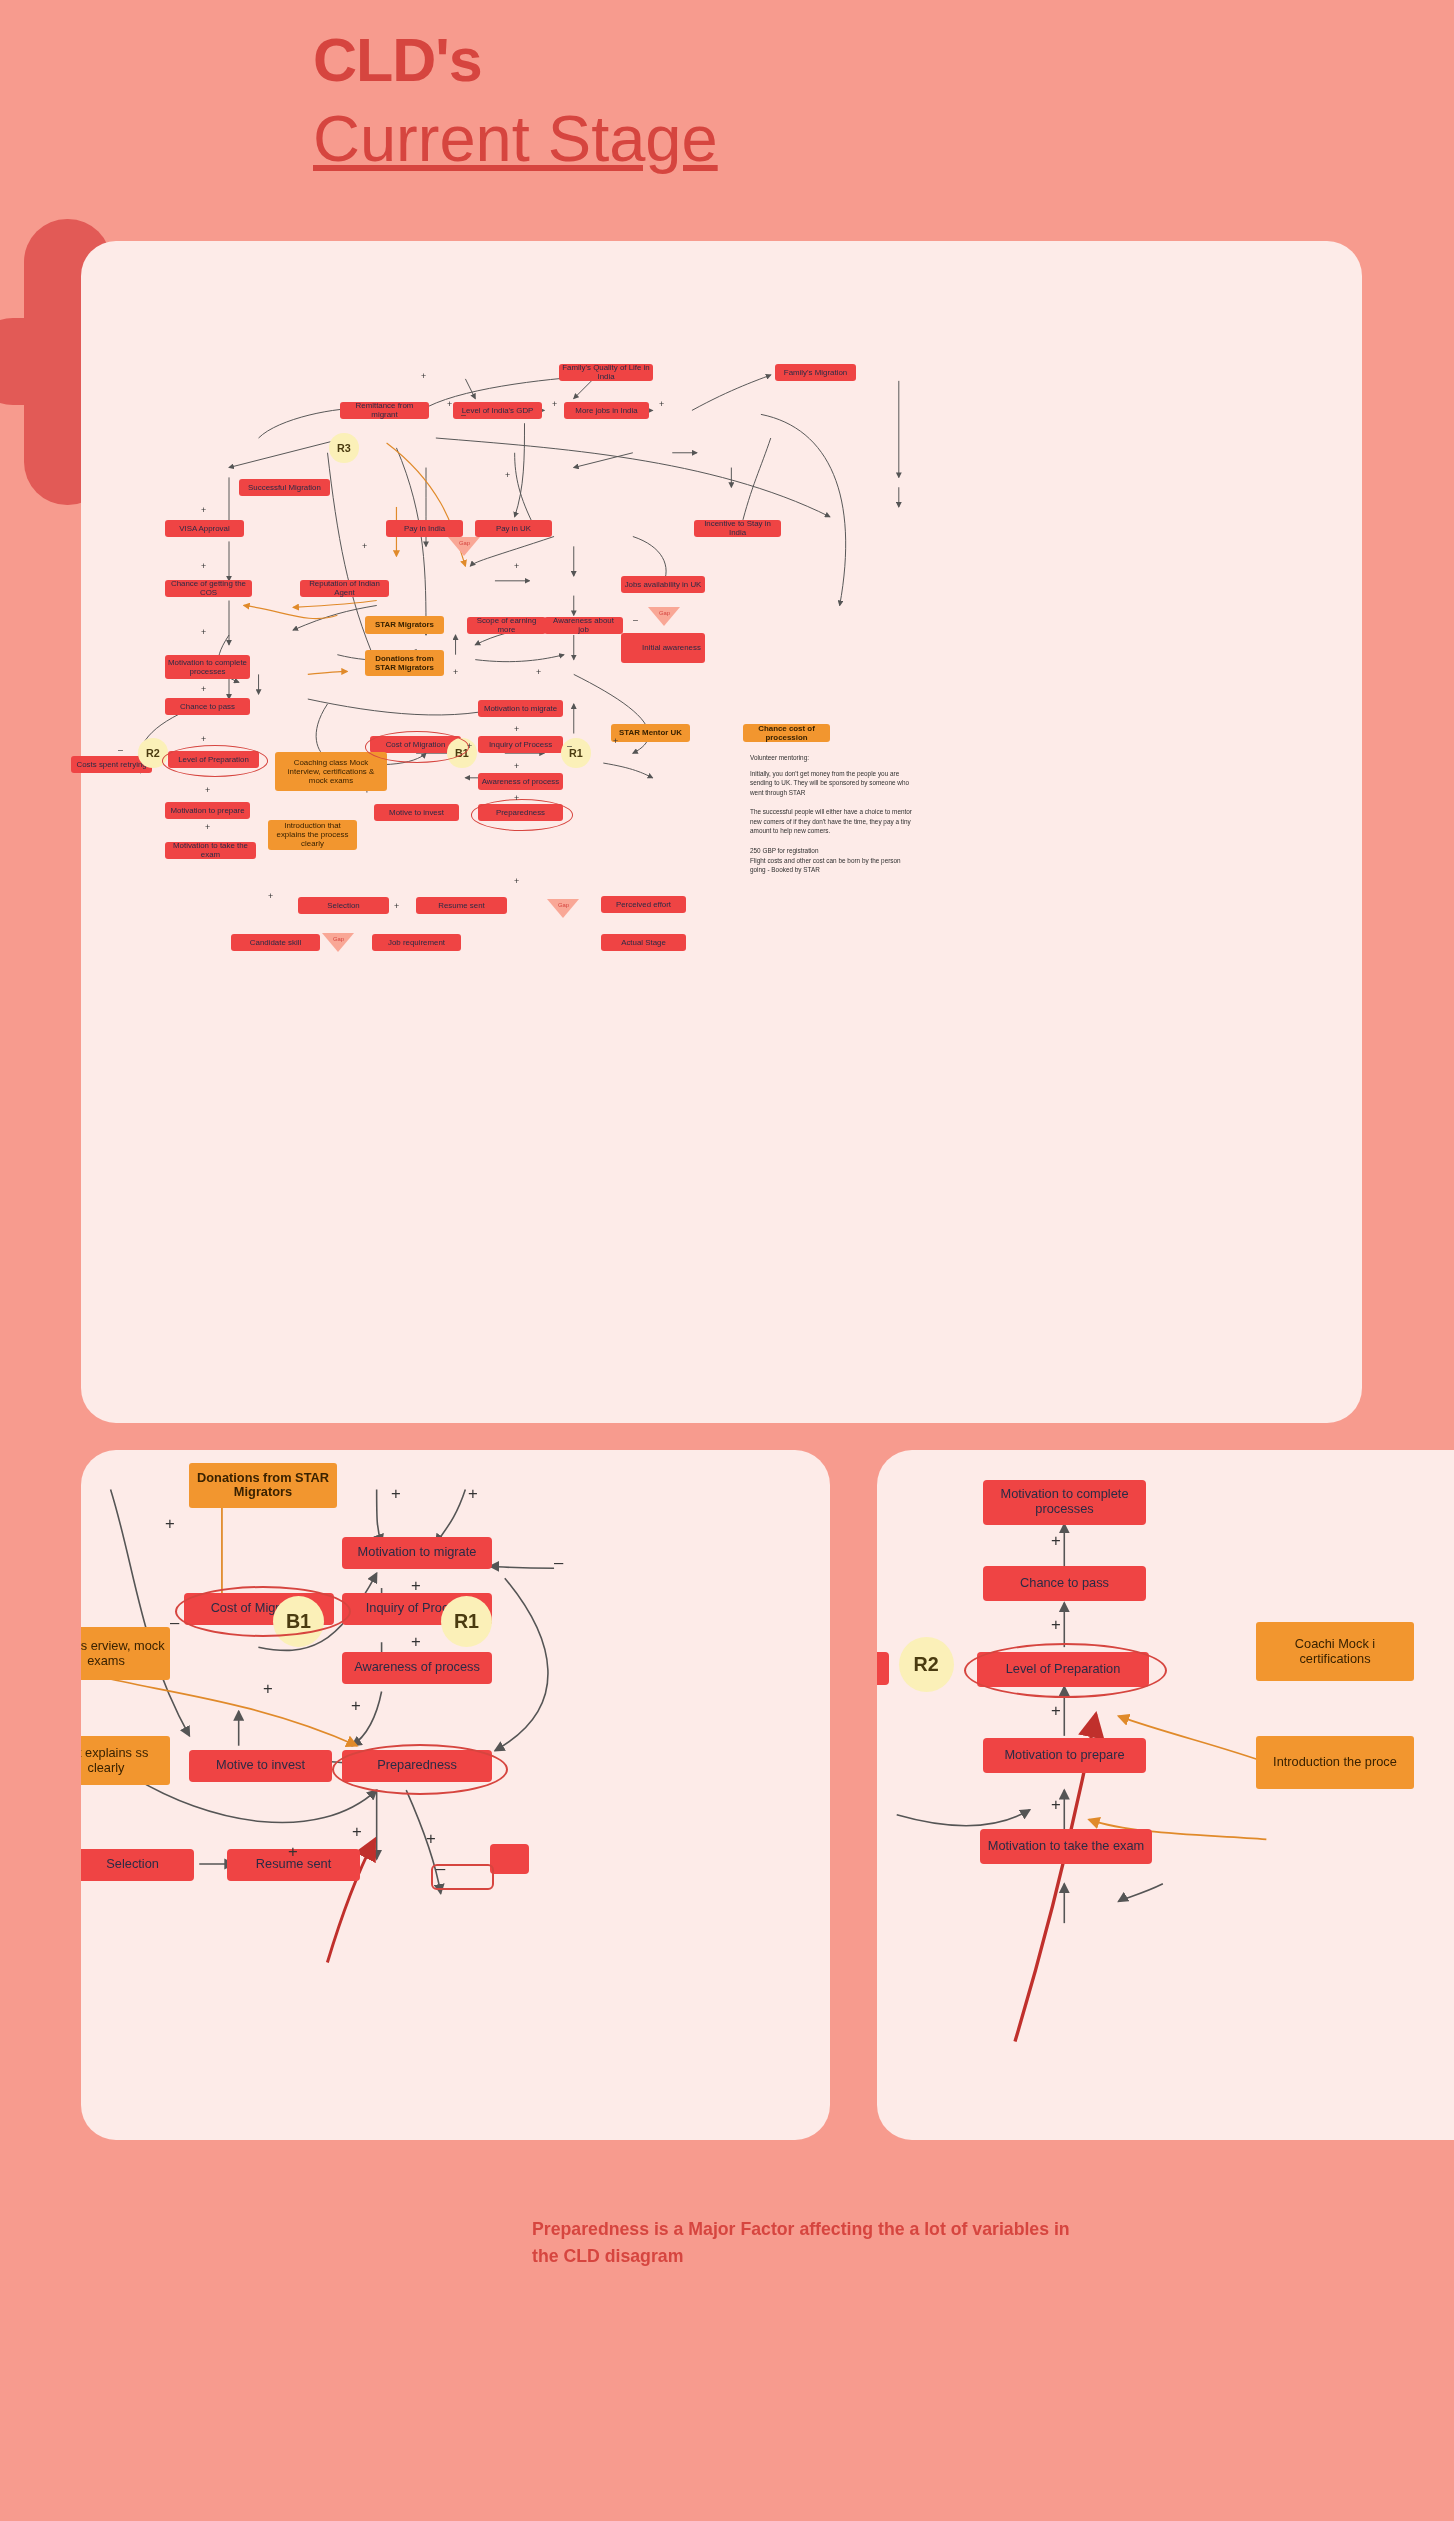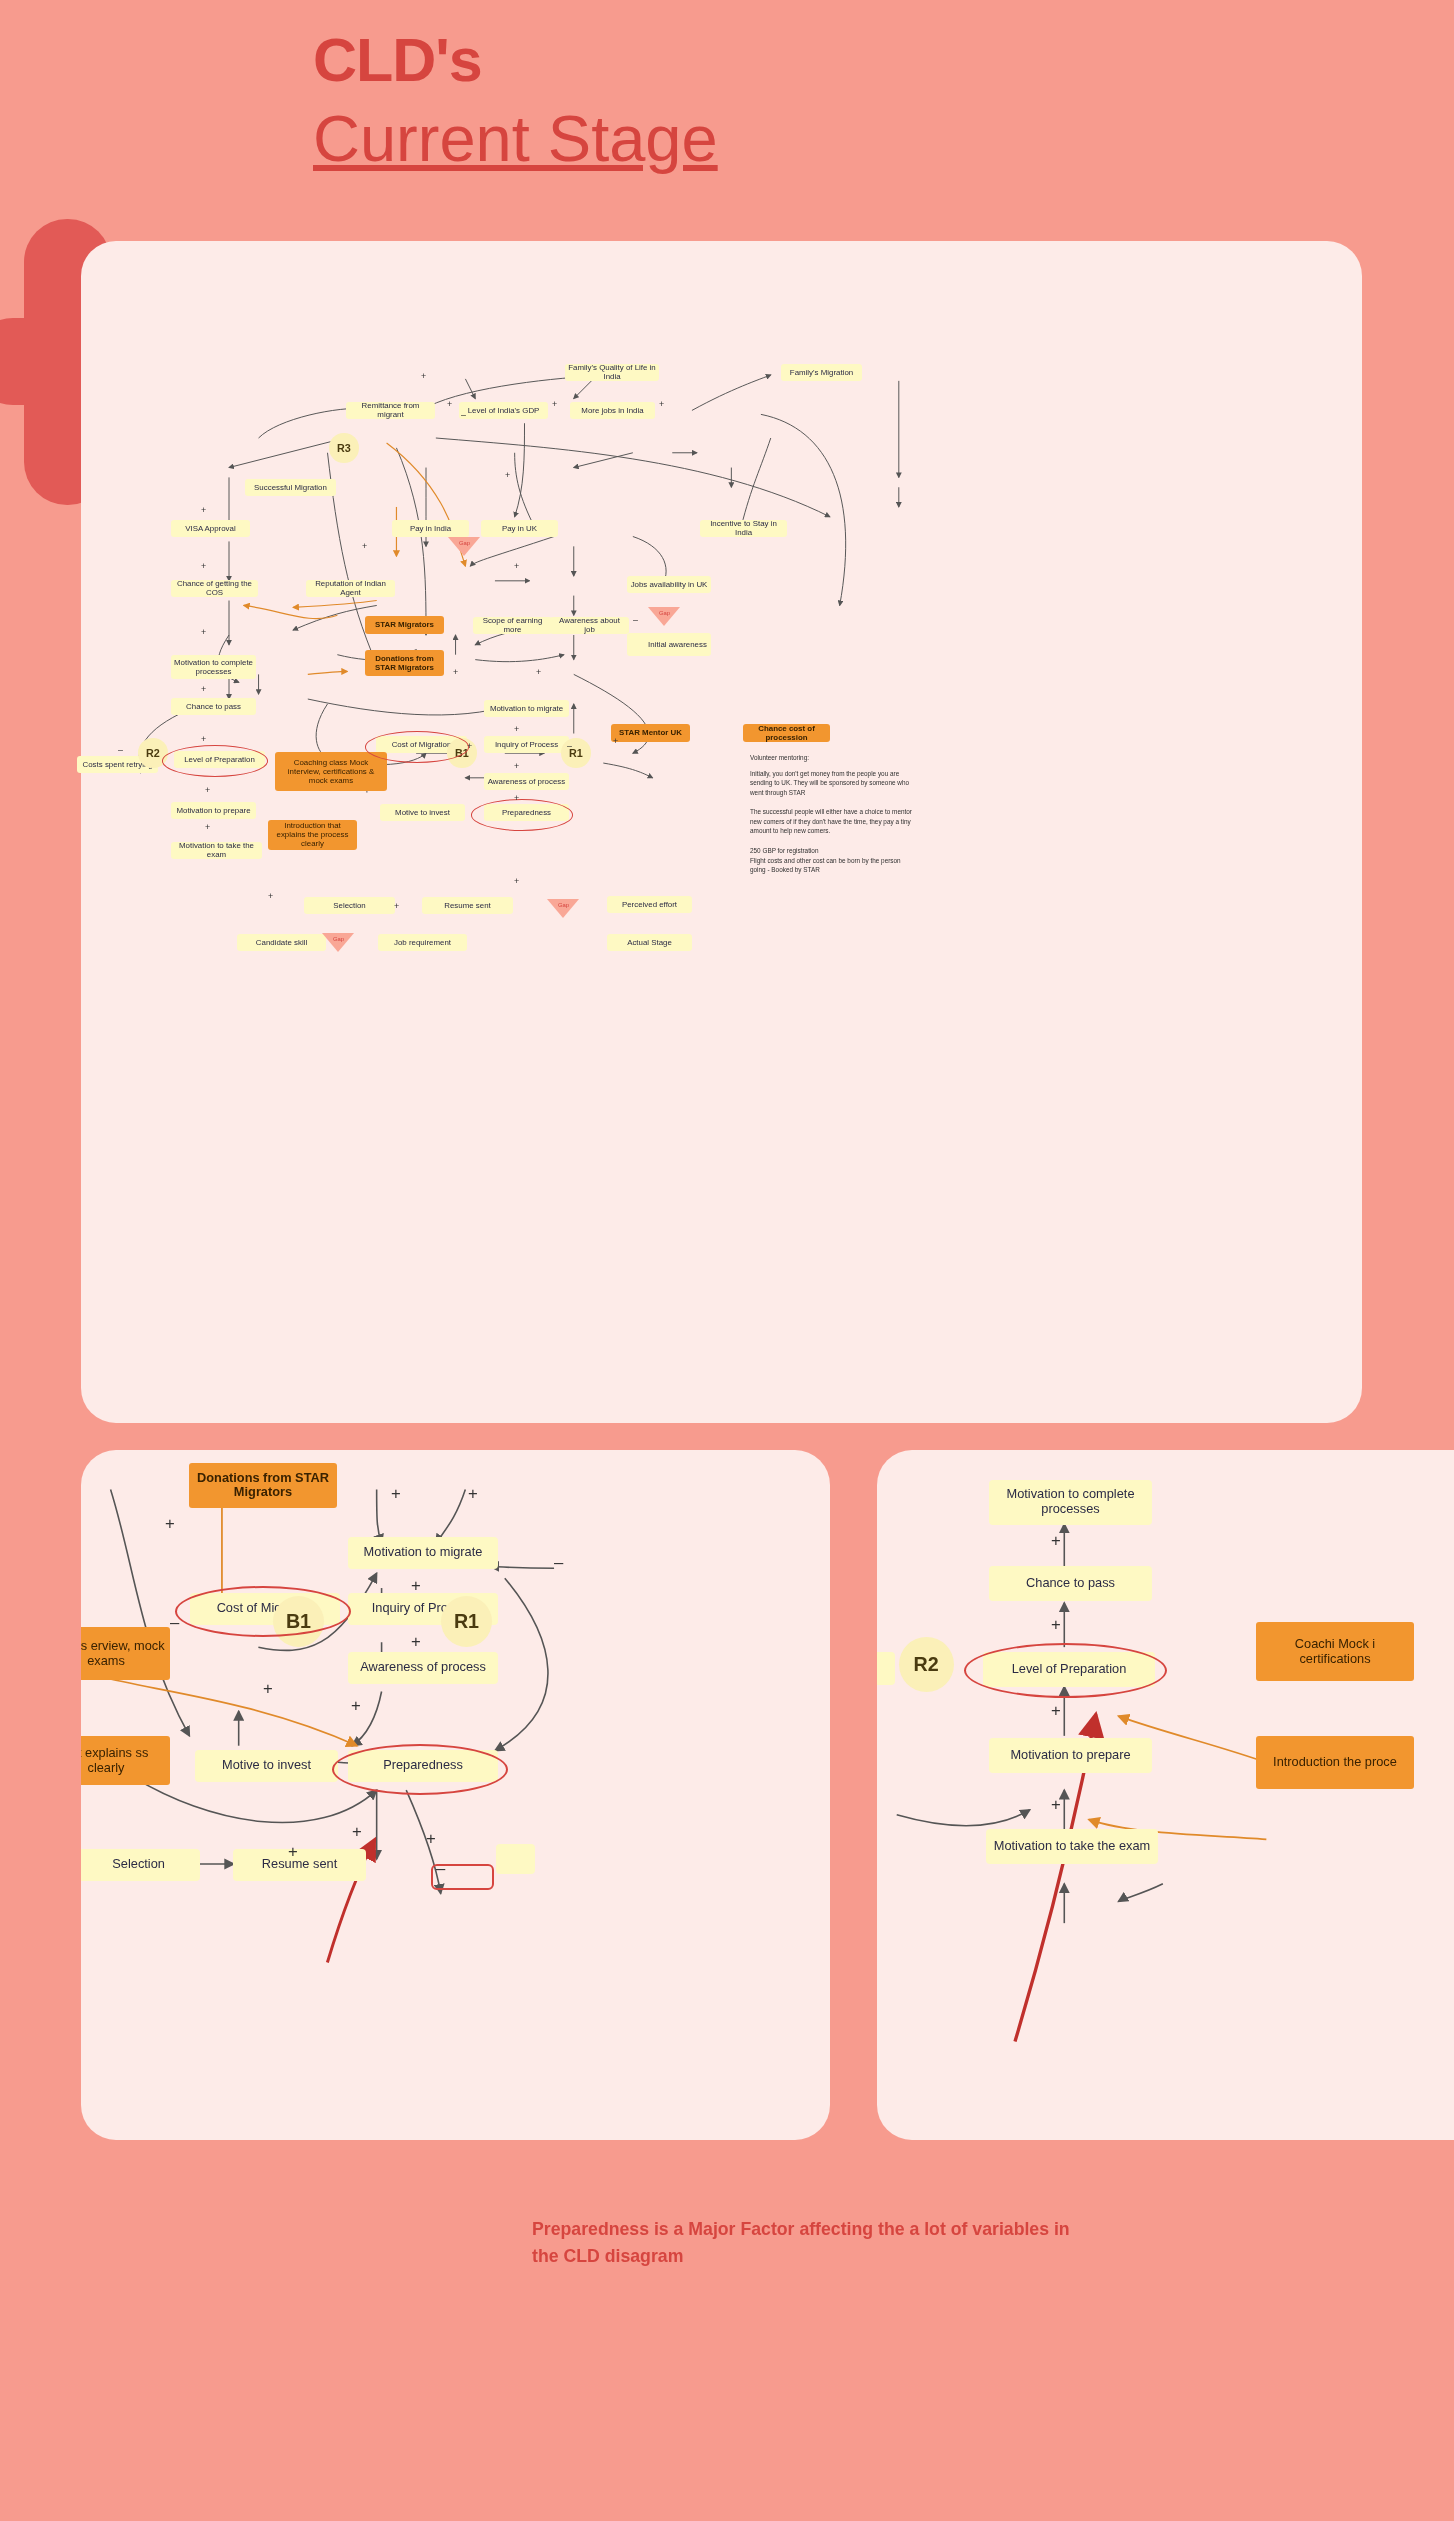--- a/index.html
+++ b/index.html
@@ -65,25 +65,24 @@
     position: absolute;
     box-sizing: border-box;
     display: flex;
     align-items: center;
     justify-content: center;
     text-align: center;
     line-height: 1.15;
     border-radius: 3px;
   }
   .v-node {            
-    background: #fef9c3;
+    background: #ef4444;
     color: #2b2b45;
     font-size: 7.9px;
     padding: 2px 3px;
-    margin-left: 6px;
   }
   .o-node {            
     background: #f2962f;
     color: #3a2200;
     font-size: 7.9px;
     font-weight: bold;
     padding: 2px 4px;
   }
   .loop-badge {
     position: absolute;
@@ -253,21 +252,21 @@
   <div class="node v-node" style="left:394px;top:279px;width:77px;height:16.7px;">Pay in UK</div>
   <div class="node v-node" style="left:613px;top:279px;width:87px;height:16.7px;">Incentive to Stay in India</div>
   <div class="node v-node" style="left:84px;top:339px;width:87px;height:16.7px;">Chance of getting the COS</div>
   <div class="node v-node" style="left:219px;top:339px;width:89px;height:16.7px;">Reputation of Indian Agent</div>
   <div class="node v-node" style="left:540px;top:335px;width:84px;height:16.7px;">Jobs availability in UK</div>
   <div class="node o-node" style="left:284px;top:375px;width:79px;height:17.7px;">STAR Migrators</div>
   <div class="node v-node" style="left:386px;top:376px;width:79px;height:16.7px;">Scope of earning more</div>
   <div class="node v-node" style="left:463px;top:376px;width:79px;height:16.7px;">Awareness about job</div>
   <div class="node v-node" style="left:84px;top:414px;width:85px;height:23.6px;">Motivation to complete processes</div>
   <div class="node o-node" style="left:284px;top:409px;width:79px;height:25.6px;">Donations from STAR Migrators</div>
-  <div class="node v-node" style="left:540px;top:392px;width:84px;height:23px;padding-left:20px;">Initial awareness</div>
+  <div class="node v-node" style="left:540px;top:392px;width:84px;height:30px;padding-left:20px;">Initial awareness</div>
   <div class="node v-node" style="left:84px;top:457px;width:85px;height:16.7px;">Chance to pass</div>
   <div class="node v-node" style="left:397px;top:459px;width:85px;height:16.7px;">Motivation to migrate</div>
   <div class="node o-node" style="left:530px;top:483px;width:79px;height:17.7px;">STAR Mentor UK</div>
   <div class="node o-node" style="left:662px;top:483px;width:87px;height:17.7px;">Chance cost of procession</div>
   <div class="node v-node" style="left:-9.9px;top:515px;width:81px;height:16.7px;">Costs spent retrying</div>
   <div class="node v-node" style="left:87px;top:510px;width:91px;height:16.7px;">Level of Preparation</div>
   <div class="node v-node" style="left:289px;top:495px;width:91px;height:16.7px;">Cost of Migration</div>
   <div class="node v-node" style="left:397px;top:495px;width:85px;height:16.7px;">Inquiry of Process</div>
   <div class="node o-node" style="left:194px;top:511px;width:112px;height:39px;font-weight:normal;">Coaching class Mock interview, certifications &amp; mock exams</div>
   <div class="node v-node" style="left:397px;top:532px;width:85px;height:16.7px;">Awareness of process</div>

